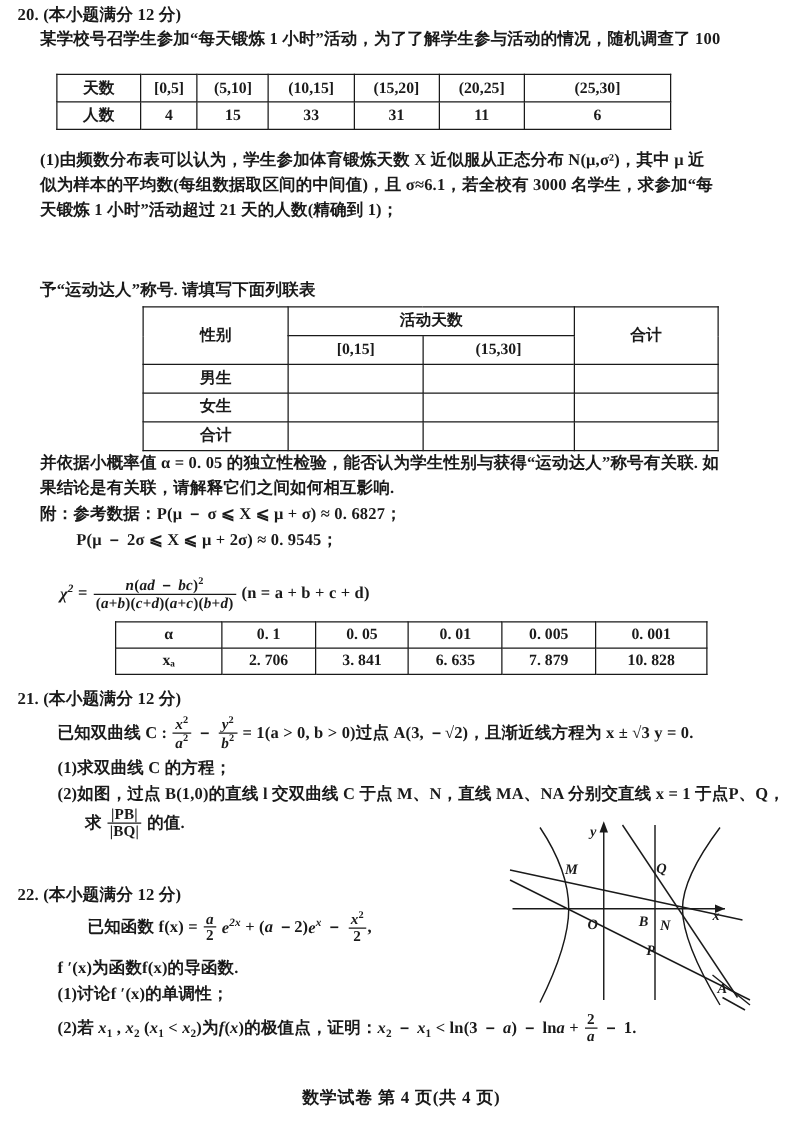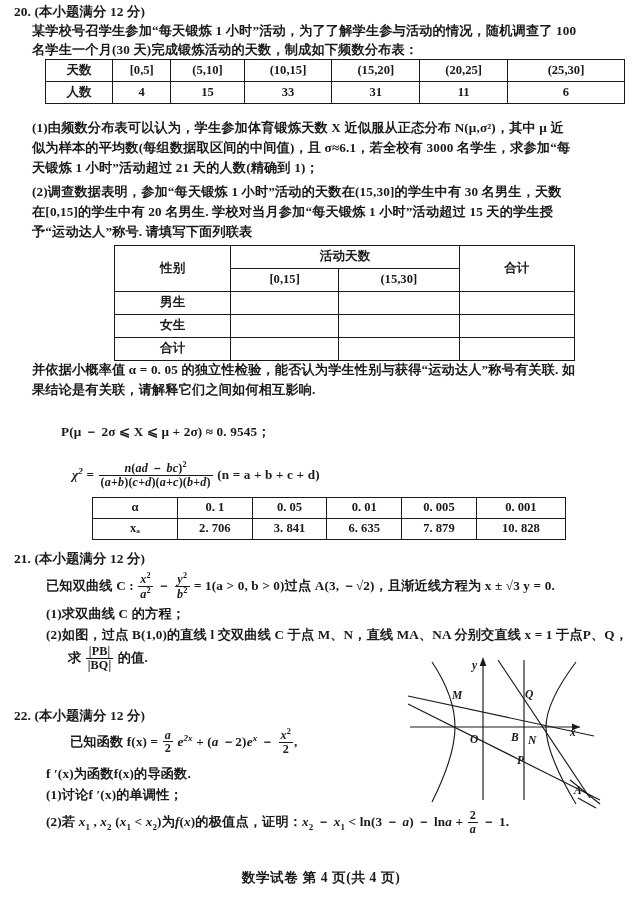--- a/index.html
+++ b/index.html
@@ -73,21 +73,21 @@
     vertical-align: middle;
     font-weight: 600;
     font-size: 12.6px;
     padding: 0;
   }
   
   #freq-table {
     position: absolute;
     left: 45px;
     top: 59px;
-    width: 580px;
+    width: 492px;
   }
   #freq-table td { height: 21px; }
   #freq-table td.label { width: 66px; }
 
   
   #cont-table {
     position: absolute;
     left: 114px;
     top: 245px;
     width: 461px;
@@ -143,23 +143,20 @@
     <span class="qhead">
       <span>20.</span>
       <span>(本小题满分 12 分)</span>
     </span>
   </div>
 
   <div class="row clip-right" style="top:21px; height:19px;">
     <div class="para nowrap" style="padding-left:32px;">
       某学校号召学生参加“每天锻炼 1 小时”活动，为了了解学生参与活动的情况，随机调查了 100
     </div>
-  </div>
-  <div class="row" style="top:40px;">
-    <div class="para">名学生一个月(30 天)完成锻炼活动的天数，制成如下频数分布表：</div>
   </div>
 
   <table class="grid" id="freq-table">
     <tbody>
         <tr>
       <td class="label">天数</td>
       <td>[0,5]</td>
       <td>(5,10]</td>
       <td>(10,15]</td>
       <td>(15,20]</td>
@@ -181,26 +178,20 @@
   <div class="row clip-right" style="top:118px; height:19px;">
     <div class="para nowrap">(1)由频数分布表可以认为，学生参加体育锻炼天数 X 近似服从正态分布 N(μ,σ²)，其中 μ 近</div>
   </div>
   <div class="row" style="top:138px;">
     <div class="para">似为样本的平均数(每组数据取区间的中间值)，且 σ≈6.1，若全校有 3000 名学生，求参加“每</div>
   </div>
   <div class="row" style="top:158px;">
     <div class="para">天锻炼 1 小时”活动超过 21 天的人数(精确到 1)；</div>
   </div>
 
-  <div class="row" style="top:182px;">
-    <div class="para">(2)调查数据表明，参加“每天锻炼 1 小时”活动的天数在(15,30]的学生中有 30 名男生，天数</div>
-  </div>
-  <div class="row" style="top:202px;">
-    <div class="para">在[0,15]的学生中有 20 名男生. 学校对当月参加“每天锻炼 1 小时”活动超过 15 天的学生授</div>
-  </div>
   <div class="row" style="top:222px;">
     <div class="para">予“运动达人”称号. 请填写下面列联表</div>
   </div>
 
   <table class="grid" id="cont-table">
     <tbody>
         <tr>
       <td class="c0" rowspan="2">性别</td>
       <td colspan="2">活动天数</td>
       <td class="c3" rowspan="2">合计</td>
@@ -230,26 +221,31 @@
   </tbody>
     </table>
 
   <div class="row" style="top:360px;">
     <div class="para">并依据小概率值 α = 0. 05 的独立性检验，能否认为学生性别与获得“运动达人”称号有关联. 如</div>
   </div>
   <div class="row" style="top:380px;">
     <div class="para">果结论是有关联，请解释它们之间如何相互影响.</div>
   </div>
 
+  <div class="row" style="top:401px;">
+    <div class="para">
+      <span>附：参考数据：</span><span>P(μ － σ ⩽ X ⩽ μ + σ) ≈ 0. 6827；</span>
+    </div>
+  </div>
   <div class="row" style="top:422px;">
     <div class="para indent3">P(μ － 2σ ⩽ X ⩽ μ + 2σ) ≈ 0. 9545；</div>
   </div>
 
   <div class="row" style="top:462px;">
-    <div class="para" style="padding-left:72px;">
+    <div class="para" style="padding-left:48px;">
       <span class="mi">χ<sup>2</sup></span>
       <span> = </span>
       <span class="frac">
         <span class="num"><span class="mi">n</span>(<span class="mi">ad</span> － <span class="mi">bc</span>)<sup>2</sup></span>
         <span class="den">(<span class="mi">a</span>+<span class="mi">b</span>)(<span class="mi">c</span>+<span class="mi">d</span>)(<span class="mi">a</span>+<span class="mi">c</span>)(<span class="mi">b</span>+<span class="mi">d</span>)</span>
       </span>
       <span>(n = a + b + c + d)</span>
     </div>
   </div>
 

